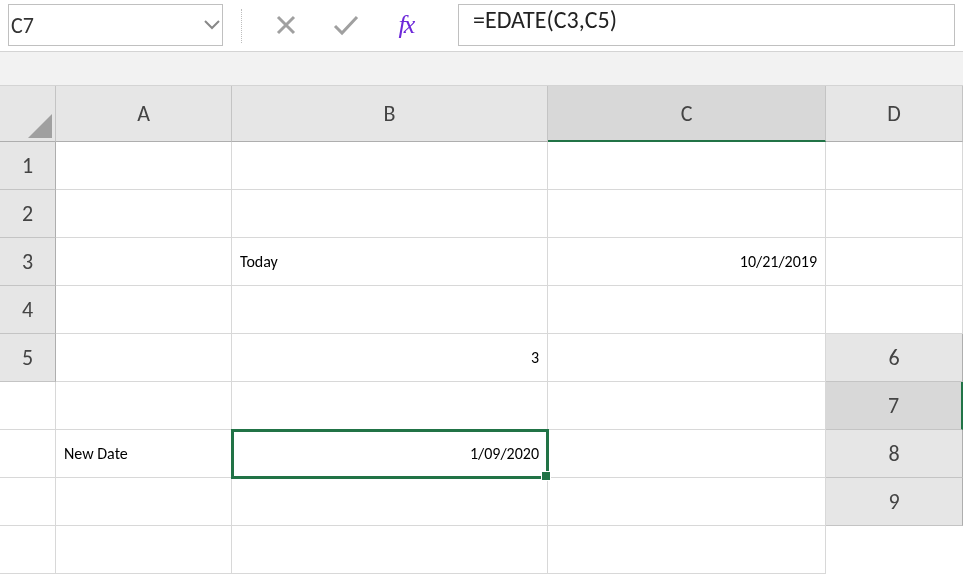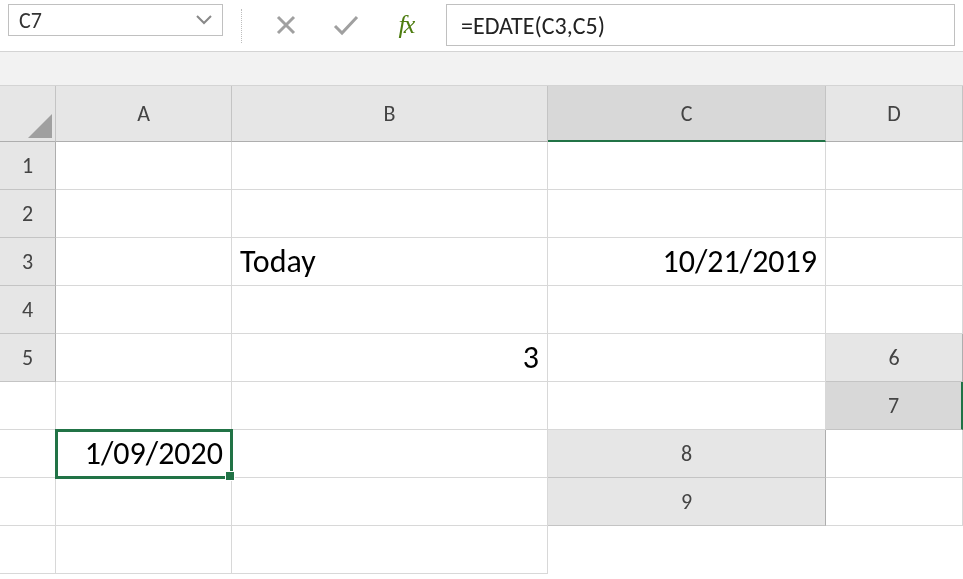--- a/index.html
+++ b/index.html
@@ -20,26 +20,26 @@
     .formula-bar-area {
       display: flex;
       align-items: stretch;
       height: 52px;
       background: #ffffff;
       border-bottom: 1px solid #d4d4d4;
       padding: 4px 8px;
     }
     .name-box {
       width: 215px;
-      height: 32px;
+      height: 42px;
       border: 1px solid #c0c0c0;
       background: #ffffff;
       display: flex;
       align-items: center;
-      padding: 0 10px;
+      padding: 0 2px;
       font-size: 22px;
       color: #333;
       position: relative;
       margin-right: 18px;
     }
     .name-box .dropdown-arrow {
       margin-left: auto;
       color: #777;
     }
     .fb-divider {
@@ -55,36 +55,36 @@
       display: flex;
       align-items: center;
       justify-content: center;
       color: #a0a0a0;
       font-size: 26px;
       user-select: none;
     }
     .fb-btn.fx {
       font-style: italic;
       font-family: "Times New Roman", serif;
-      color: #4d7c0f;
+      color: #6d28d9;
       font-size: 26px;
       letter-spacing: -2px;
       text-align: center;
     }
     .formula-input {
       flex: 1;
       height: 42px;
       border: 1px solid #c0c0c0;
       background: #ffffff;
       display: flex;
-      align-items: center;
+      align-items: flex-start;
       padding: 0 14px;
       font-size: 24px;
       color: #222;
-      margin-left: 10px;
+      margin-left: 22px;
     }
     
     .spacer-strip {
       height: 34px;
       background: #f2f2f2;
       border-bottom: 1px solid #d4d4d4;
     }
     
     .grid {
       display: grid;
@@ -142,21 +142,21 @@
       border-right: 2px solid #217346;
     }
     
     .cell {
       border-right: 1px solid #d8d8d8;
       border-bottom: 1px solid #d8d8d8;
       height: 48px;
       display: flex;
       align-items: center;
       padding: 0 8px;
-      font-size: 32px;
+      font-size: 16px;
       color: #000;
       background: #ffffff;
       position: relative;
     }
     .cell.left { justify-content: flex-start; }
     .cell.right { justify-content: flex-end; }
     .cell.selected {
       outline: 3px solid #217346;
       outline-offset: -2px;
       z-index: 2;
@@ -244,20 +244,21 @@
   <div class="cell"></div>
 
   <div class="row-header">6</div>
   <div class="cell"></div>
   <div class="cell"></div>
   <div class="cell"></div>
   <div class="cell"></div>
 
   <div class="row-header selected">7</div>
   <div class="cell"></div>
+  <div class="cell left">New Date</div>
   <div class="cell right selected">1/09/2020</div>
   <div class="cell"></div>
 
   <div class="row-header">8</div>
   <div class="cell"></div>
   <div class="cell"></div>
   <div class="cell"></div>
   <div class="cell"></div>
 
   <div class="row-header">9</div>

